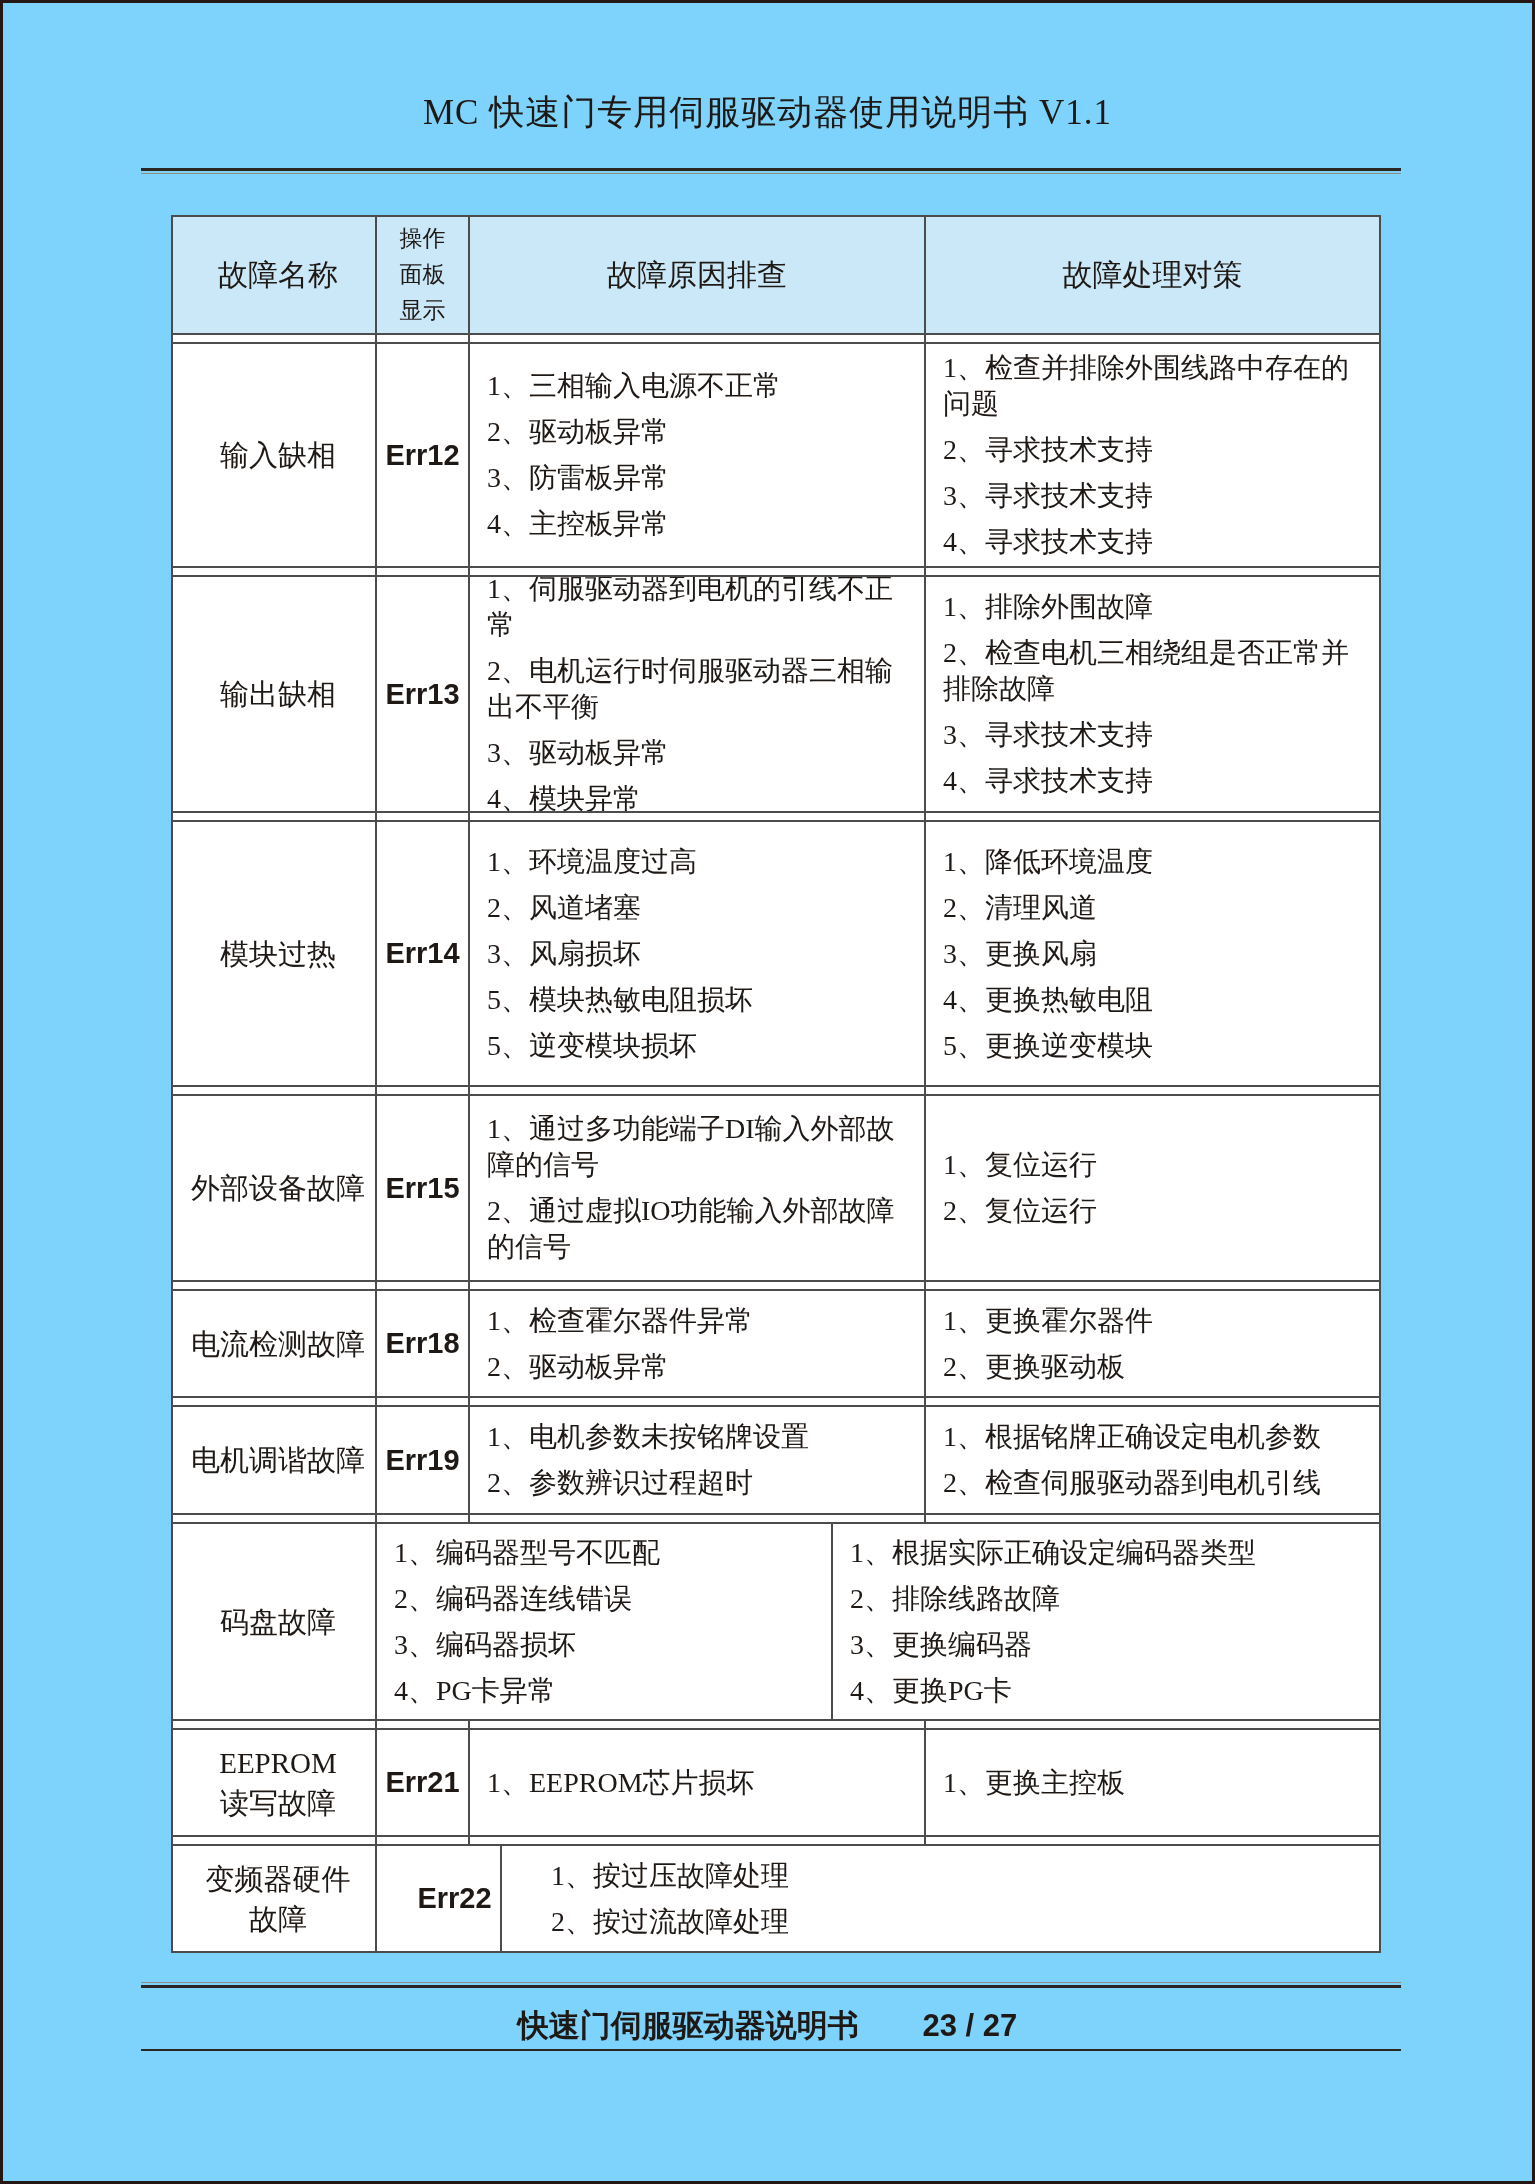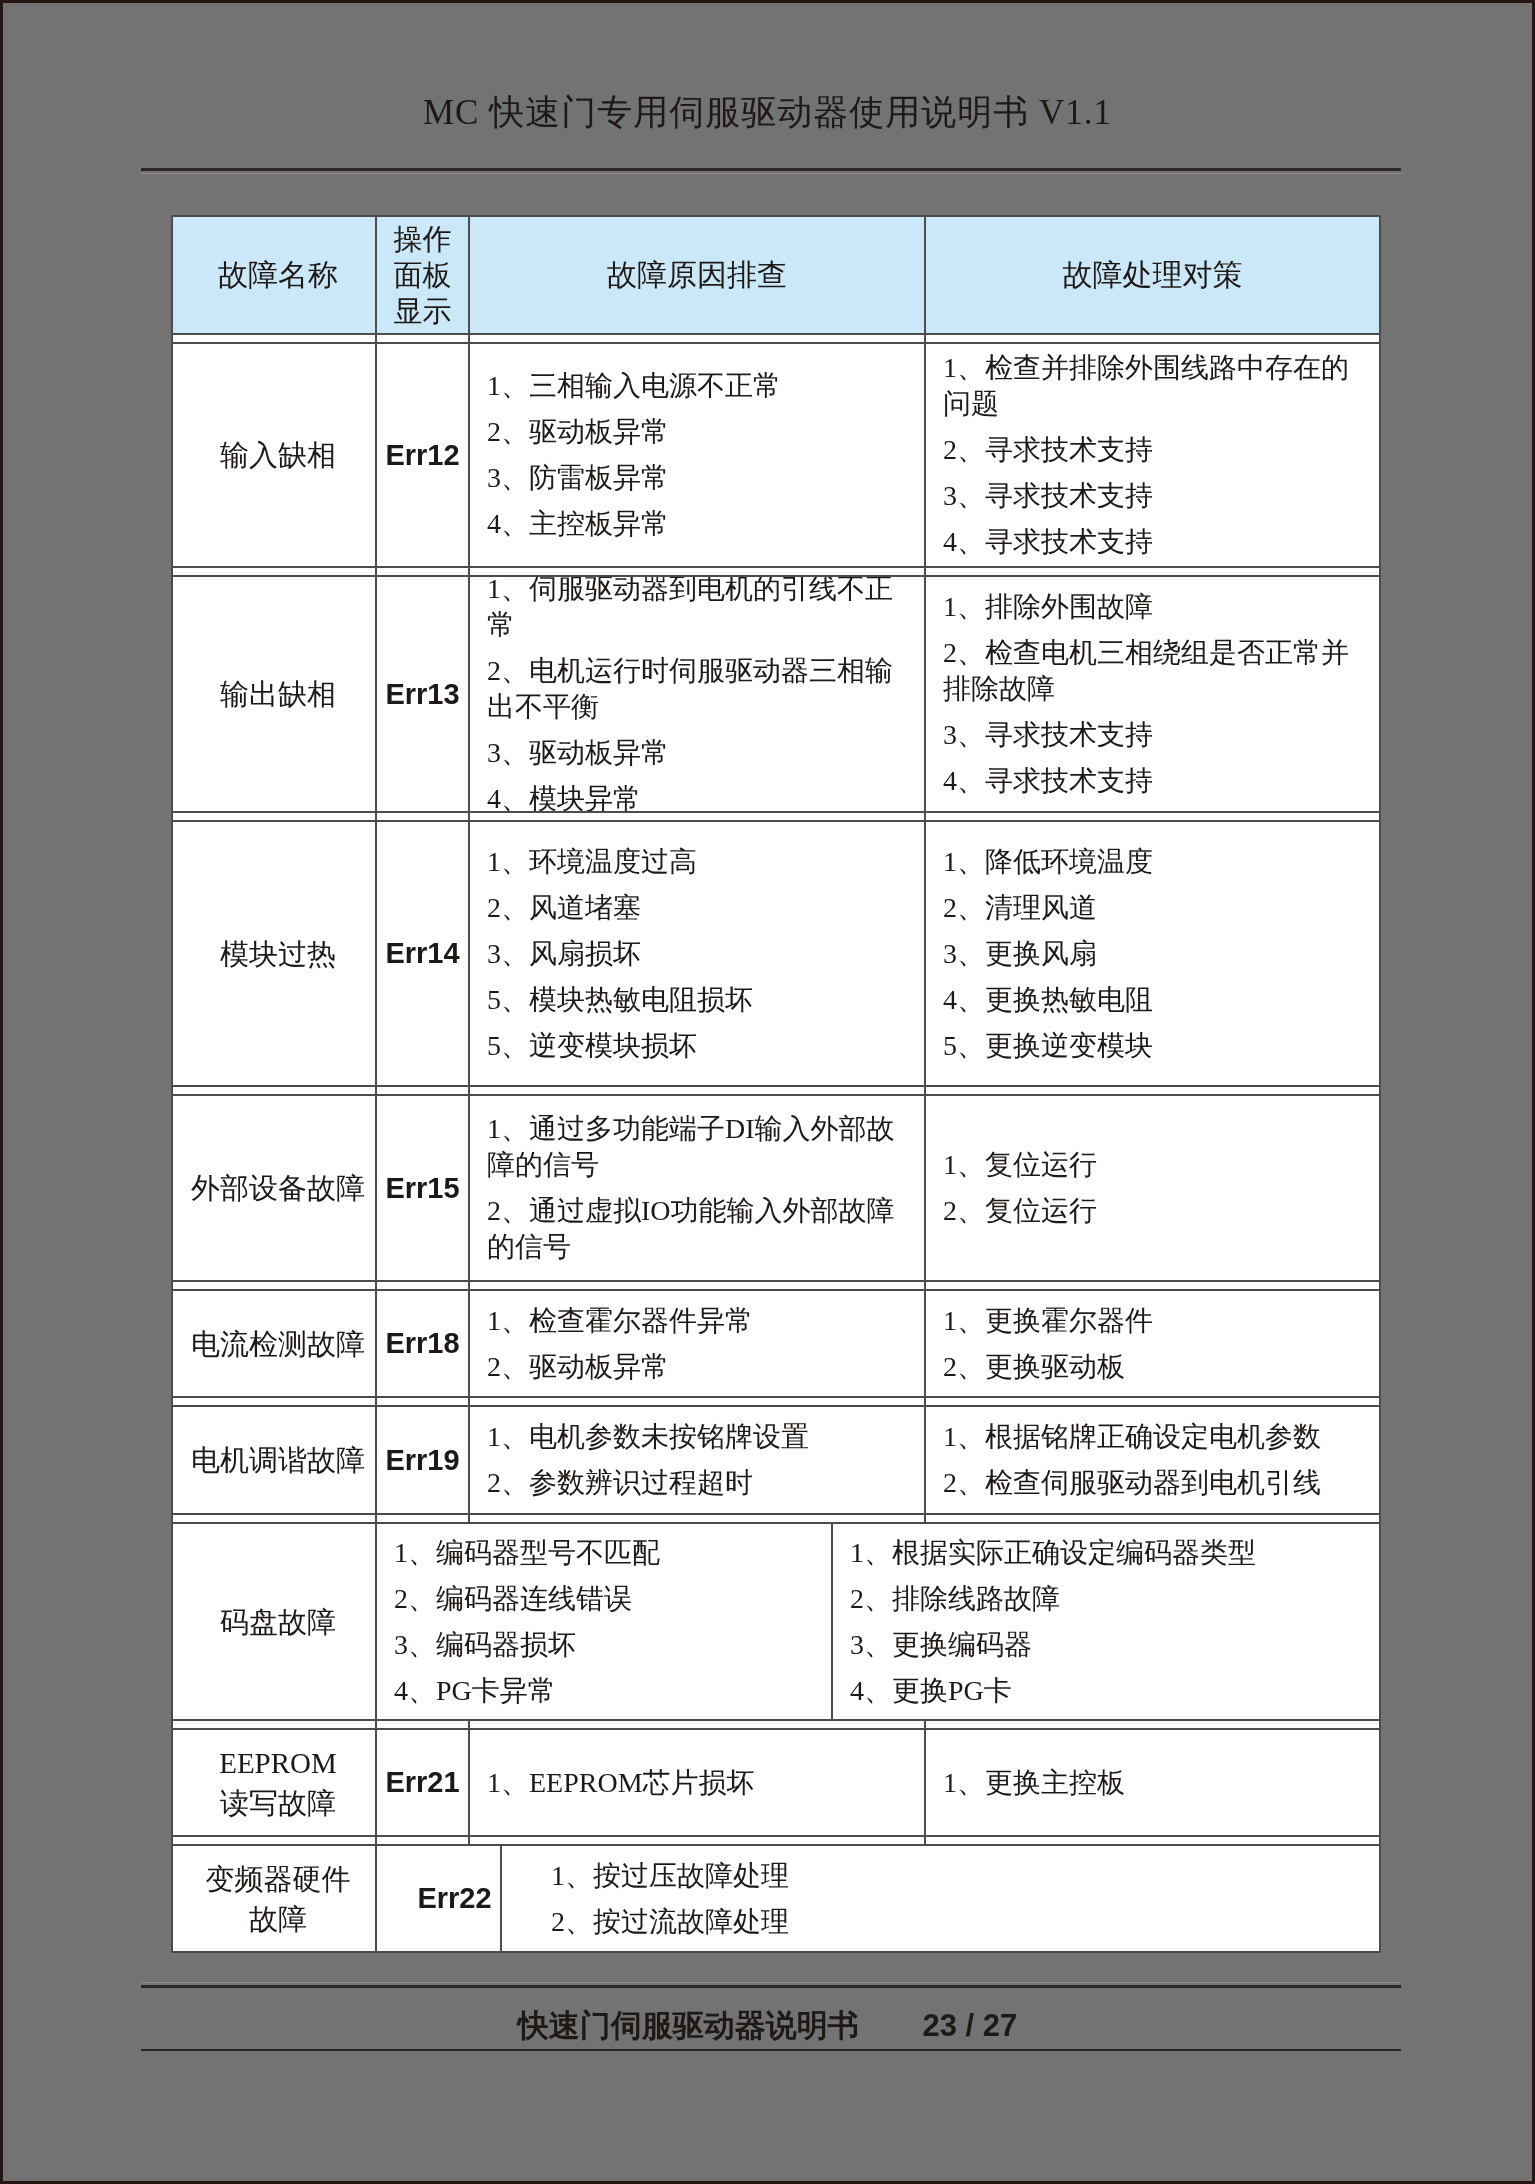--- a/index.html
+++ b/index.html
@@ -3,21 +3,21 @@
 <meta charset="utf-8">
 <style>
   :root{
     --header-bg:#cbe8f8;
     --border:#4c4c4c;
     --ink:#1f1916;
     --page-border:#241714;
   }
   html,body{margin:0;padding:0;background:#ffffff;}
   body{width:1535px;height:2184px;position:relative;font-family:"Liberation Serif", serif;color:var(--ink);}
-  .page{position:absolute;inset:0;border:3px solid var(--page-border);box-sizing:border-box;background:#737373;}
+  .page{position:absolute;inset:0;border:3px solid var(--page-border);box-sizing:border-box;background:#7dd3fc;}
 
   
   .doc-title{position:absolute;top:86px;left:0;right:0;text-align:center;
     font-size:35px;letter-spacing:1px;white-space:nowrap;}
   .title-rule{position:absolute;top:165px;left:138px;width:1260px;border-top:3px solid #2b2624;}
   .title-rule::after{content:"";display:block;margin-top:2px;border-top:1px solid #8f8c8b;}
 
   
   .fault-table{position:absolute;left:168px;top:212px;width:1210px;
     border:2px solid var(--border);box-sizing:border-box;background:#fff;}
@@ -34,21 +34,21 @@
   .bR{border-right:2px solid var(--border);}
 
   .cell{box-sizing:border-box;display:flex;flex-direction:column;justify-content:center;overflow:hidden;}
   .c-name{align-items:center;text-align:center;font-size:29px;line-height:40px;white-space:pre-line;}
   .c-code{align-items:center;text-align:center;font-family:"Liberation Sans", sans-serif;font-weight:bold;font-size:29px;}
   .c-list{padding:0 12px 0 17px;font-size:28px;text-align:left;}
   .cell-item{margin:5px 0;line-height:36px;}
 
   .t-head .cell{font-size:30px;}
   .t-head .c-name,.t-head .c-code{font-weight:normal;font-family:"Liberation Serif", serif;}
-  .t-head .c-code{font-size:29px;line-height:36px;white-space:pre-line;}
+  .t-head .c-code{font-size:23px;line-height:36px;white-space:pre-line;}
   .t-head .c-list{justify-content:center;text-align:center;padding:0;}
 
   
   .r1{height:222px}.r2{height:234px}.r3{height:263px}.r4{height:184px}
   .r5{height:105px}.r6{height:106px}.r7{height:195px}.r8{height:105px}.r9{height:105px}
 
   
   .footer-rule-top{position:absolute;top:1979px;left:138px;width:1260px;border-top:1px solid #8f8c8b;}
   .footer-rule-top::after{content:"";display:block;margin-top:2px;border-top:3px solid #2b2624;}
   .footer-text{position:absolute;top:2002px;left:0;right:0;text-align:center;font-size:31px;font-weight:bold;white-space:nowrap;}

